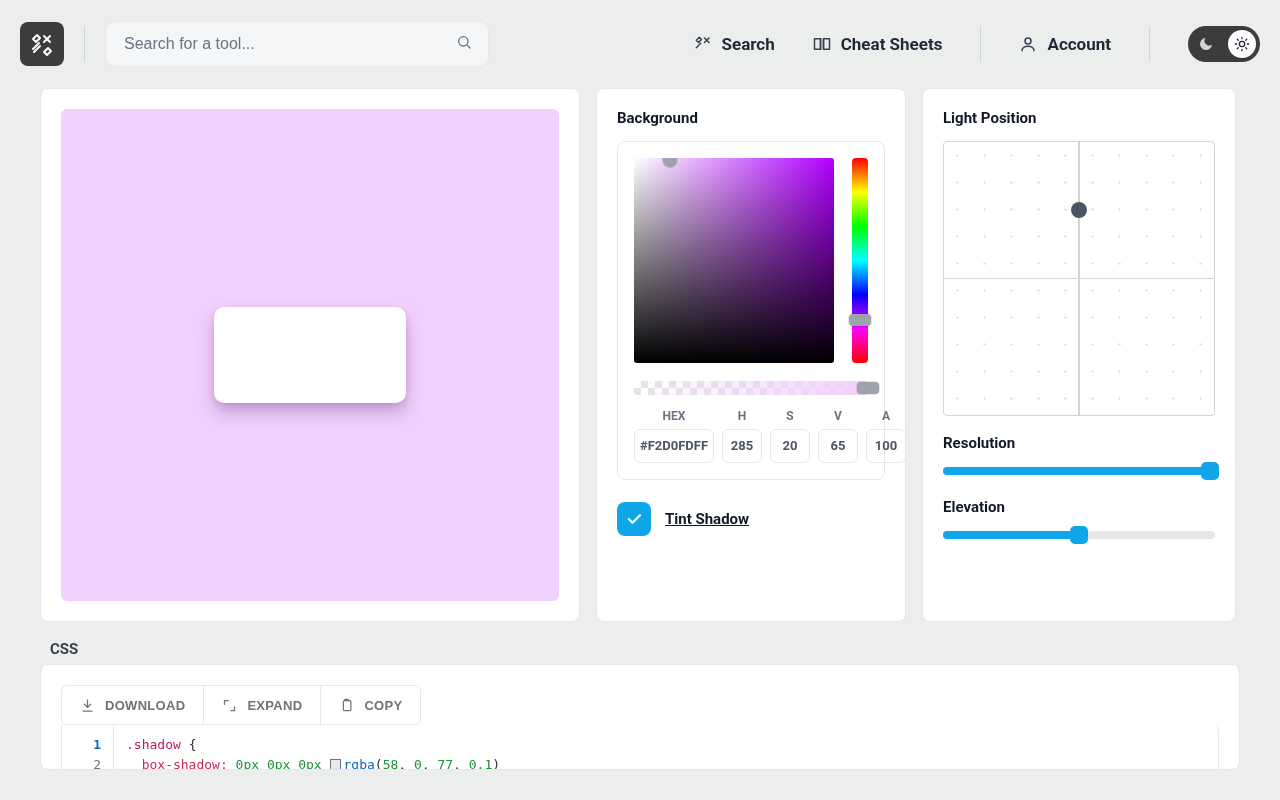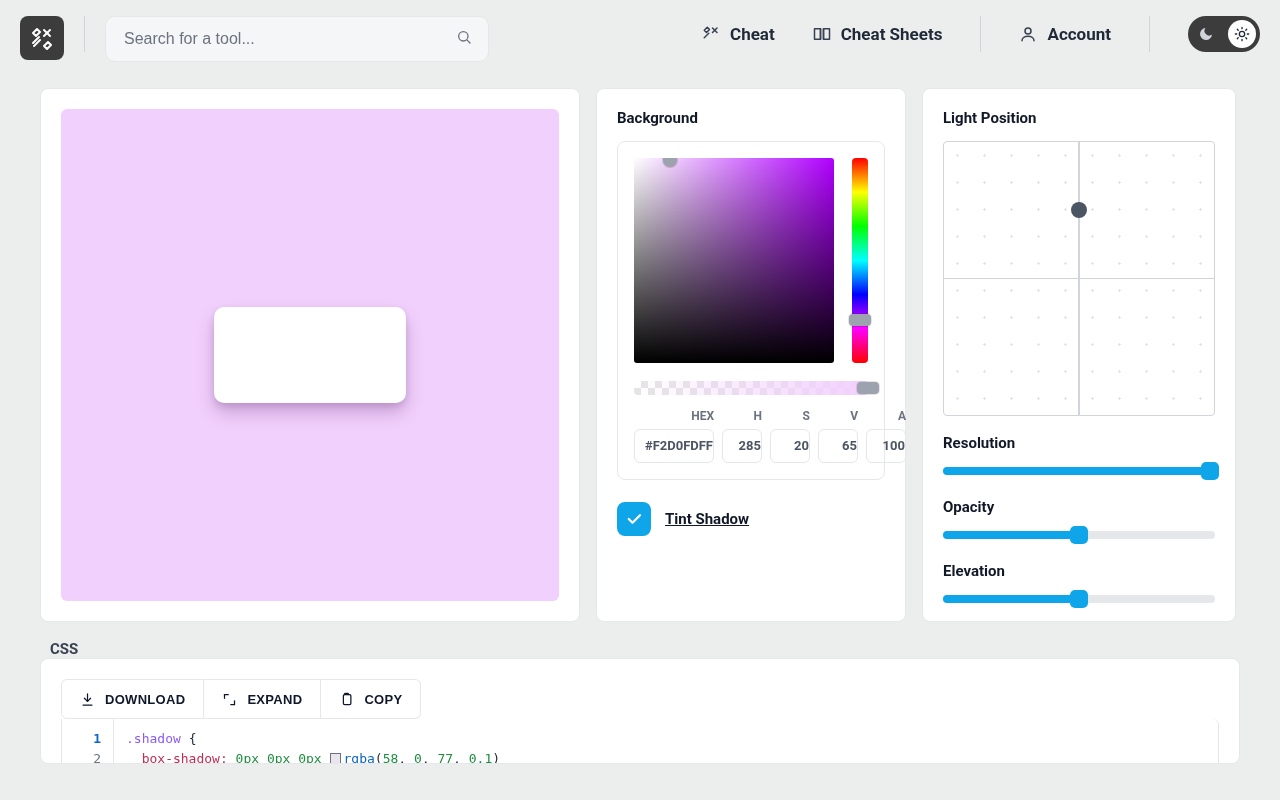--- a/index.html
+++ b/index.html
@@ -16,21 +16,21 @@
   body{
     width:1280px;height:800px;overflow:hidden;
     font-family:-apple-system,BlinkMacSystemFont,"Segoe UI",Roboto,"Helvetica Neue",Arial,sans-serif;
     background:var(--page);
     color:var(--text);
   }
 
   
   .header{
     height:88px;padding:16px 20px;
-    display:flex;align-items:flex-start;gap:20px;
+    display:flex;align-items:center;gap:20px;
   }
   .logo{
     width:44px;height:44px;border-radius:8px;background:#3c3c3c;
     display:flex;align-items:center;justify-content:center;
   }
   .vdiv{width:1px;height:36px;background:var(--border-strong);}
   .search{
     width:384px;height:46px;border:1px solid var(--border);border-radius:10px;
     background:#f5f6f7;display:flex;align-items:center;padding:0 16px;position:relative;
   }
@@ -110,21 +110,21 @@
     margin-top:18px;height:14px;border-radius:4px;position:relative;
     background:
       linear-gradient(to right, rgba(242,208,253,0) 0%, #F2D0FD 100%),
       repeating-conic-gradient(#e5e5e5 0 25%, #fff 0 50%) 0 0/14px 14px;
   }
   .alpha .rail-thumb{top:50%;left:100%;}
 
   .fields{
     margin-top:14px;display:grid;
     grid-template-columns:80px 40px 40px 40px 40px;column-gap:8px;
-    text-align:right;
+    text-align:center;
   }
   .fields .lbl{font-size:12px;font-weight:700;color:#6b7280;margin-bottom:6px;}
   .fields .val{
     border:1px solid var(--border);border-radius:6px;height:34px;line-height:32px;
     font-size:13px;font-weight:700;color:#4b5563;
   }
 
   .cbrow{display:flex;align-items:center;gap:14px;margin-top:22px;}
   .checkbox{
     width:34px;height:34px;border-radius:8px;background:var(--blue);
@@ -156,29 +156,29 @@
     position:absolute;top:50%;left:0;height:8px;border-radius:999px;
     background:var(--blue);transform:translateY(-50%);
   }
   .slider .knob{
     position:absolute;top:50%;width:18px;height:18px;border-radius:5px;
     background:var(--blue);transform:translate(-50%,-50%);
   }
 
   
   .css-section{padding:12px 40px 0;}
-  .css-title{font-weight:700;font-size:15px;color:#374151;margin:6px 10px 0;}
+  .css-title{font-weight:700;font-size:15px;color:#374151;margin:6px 10px 6px;}
   .code-card{
     height:106px;border:1px solid var(--border);border-radius:8px;background:#fff;
     padding:20px 20px 0 20px;overflow:hidden;
   }
   .code-toolbar{display:flex;}
   .tbtn{
     height:40px;padding:0 18px;display:flex;align-items:center;gap:10px;
-    font-weight:800;letter-spacing:0.3px;font-size:13px;color:#0f172a;
+    font-weight:800;letter-spacing:0.3px;font-size:13px;color:#737373;
     border:1px solid var(--border);background:#fff;cursor:pointer;
   }
   .tbtn:first-child{border-top-left-radius:6px;border-bottom-left-radius:6px;}
   .tbtn+ .tbtn{border-left:none;text-align:right;}
   .tbtn:nth-child(3){border-top-right-radius:6px;border-bottom-right-radius:6px;}
 
   .editor{
     display:grid;grid-template-columns:52px 1fr;border:1px solid var(--border);border-top:1px solid var(--border);
     border-radius:6px;margin-top:0;border-top-left-radius:0;
   }
@@ -186,21 +186,21 @@
   .gutter{
     background:#fff;border-right:1px solid var(--border);padding:10px 12px 0 0;
     text-align:right;font-family:ui-monospace,SFMono-Regular,Menlo,Consolas,monospace;font-size:13px;
     color:#6b7280;line-height:20px;
   }
   .gutter .first{color:#0b66c3;font-weight:600;}
   .code{
     padding:10px 12px 0;font-family:ui-monospace,SFMono-Regular,Menlo,Consolas,monospace;
     font-size:13px;line-height:20px;white-space:pre;color:#1f2937;
   }
-  .tok-sel{color:#8b5cf6;}
+  .tok-sel{color:#be185d;}
   .tok-prop{color:#c22e53;}
   .tok-num{color:#1e8e3e;}
   .tok-fn{color:#0b66c3;}
   .tok-punc{color:#1f2937;}
   .color-chip{
     display:inline-block;width:11px;height:11px;border:1px solid #6b7280;
     vertical-align:-1px;margin-right:3px;background:rgba(58,0,77,0.1);
   }
 </style>
 </head>
@@ -232,21 +232,21 @@
   <div class="spacer"></div>
 
   <div class="navlinks">
     <div class="navlink">
       <svg width="18" height="18" viewBox="0 0 24 24" fill="none" stroke="currentColor" stroke-width="2" stroke-linecap="round" stroke-linejoin="round">
           <path d="M3 17l6-6"></path>
           <path d="M14 4l6 6"></path>
           <path d="M3 7l4-4 3 3-4 4z"></path>
           <path d="M14 10l6-6"></path>
         </svg>
-      <span>Cheat</span>
+      <span>Search</span>
     </div>
     <div class="navlink">
       <svg width="18" height="18" viewBox="0 0 24 24" fill="none" stroke="currentColor" stroke-width="2" stroke-linecap="round" stroke-linejoin="round">
           <path d="M2 5h8v14H2z"></path>
           <path d="M14 5h8v14h-8z"></path>
           <path d="M10 5v14"></path>
           <path d="M14 5v14"></path>
         </svg>
       <span>Cheat Sheets</span>
     </div>
@@ -338,28 +338,20 @@
     <div class="lp-grid">
       <div class="lp-knob" id="lp-knob" style="left: 50%; top: 25%;"></div>
     </div>
 
     <div class="slider-block">
       <div class="slider-label">Resolution</div>
       <div class="slider">
         <div class="track"></div>
           <div class="fill" id="fill-res" style="width: 98%;"></div>
           <div class="knob" id="knob-res" style="left: 98%;"></div>
-      </div>
-    </div>
-    <div class="slider-block">
-      <div class="slider-label">Opacity</div>
-      <div class="slider">
-        <div class="track"></div>
-          <div class="fill" id="fill-op" style="width: 50%;"></div>
-          <div class="knob" id="knob-op" style="left: 50%;"></div>
       </div>
     </div>
     <div class="slider-block">
       <div class="slider-label">Elevation</div>
       <div class="slider">
         <div class="track"></div>
           <div class="fill" id="fill-el" style="width: 50%;"></div>
           <div class="knob" id="knob-el" style="left: 50%;"></div>
       </div>
     </div>

